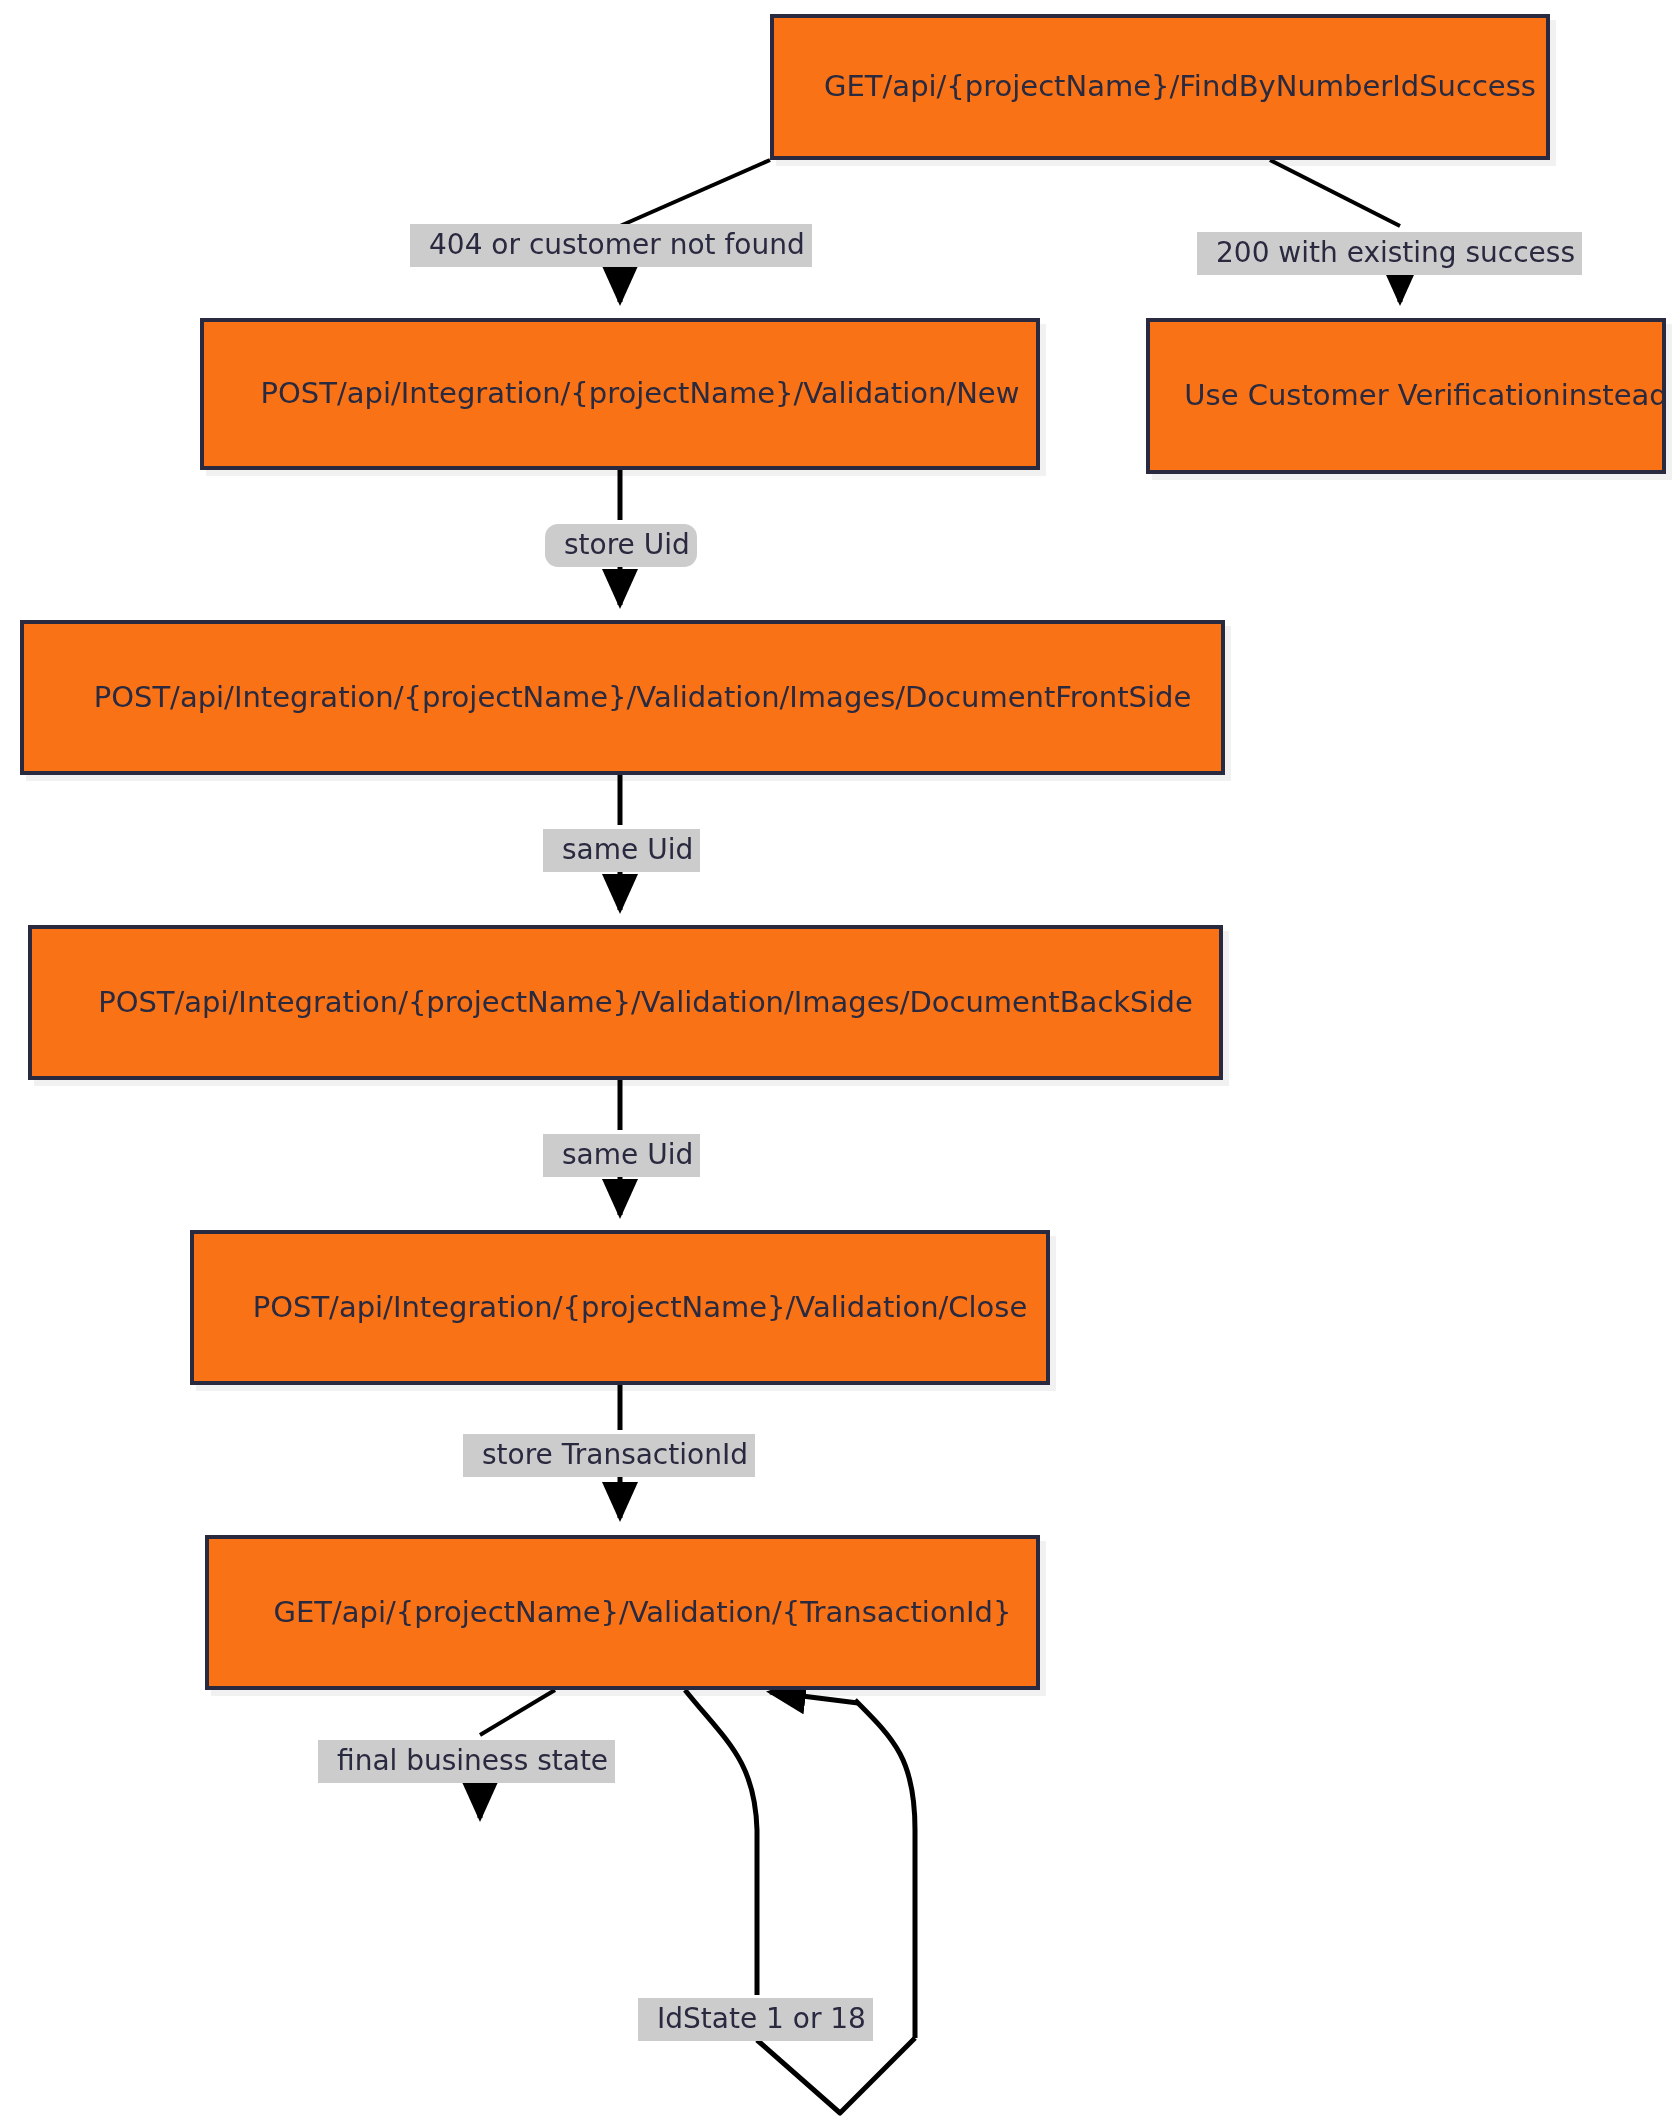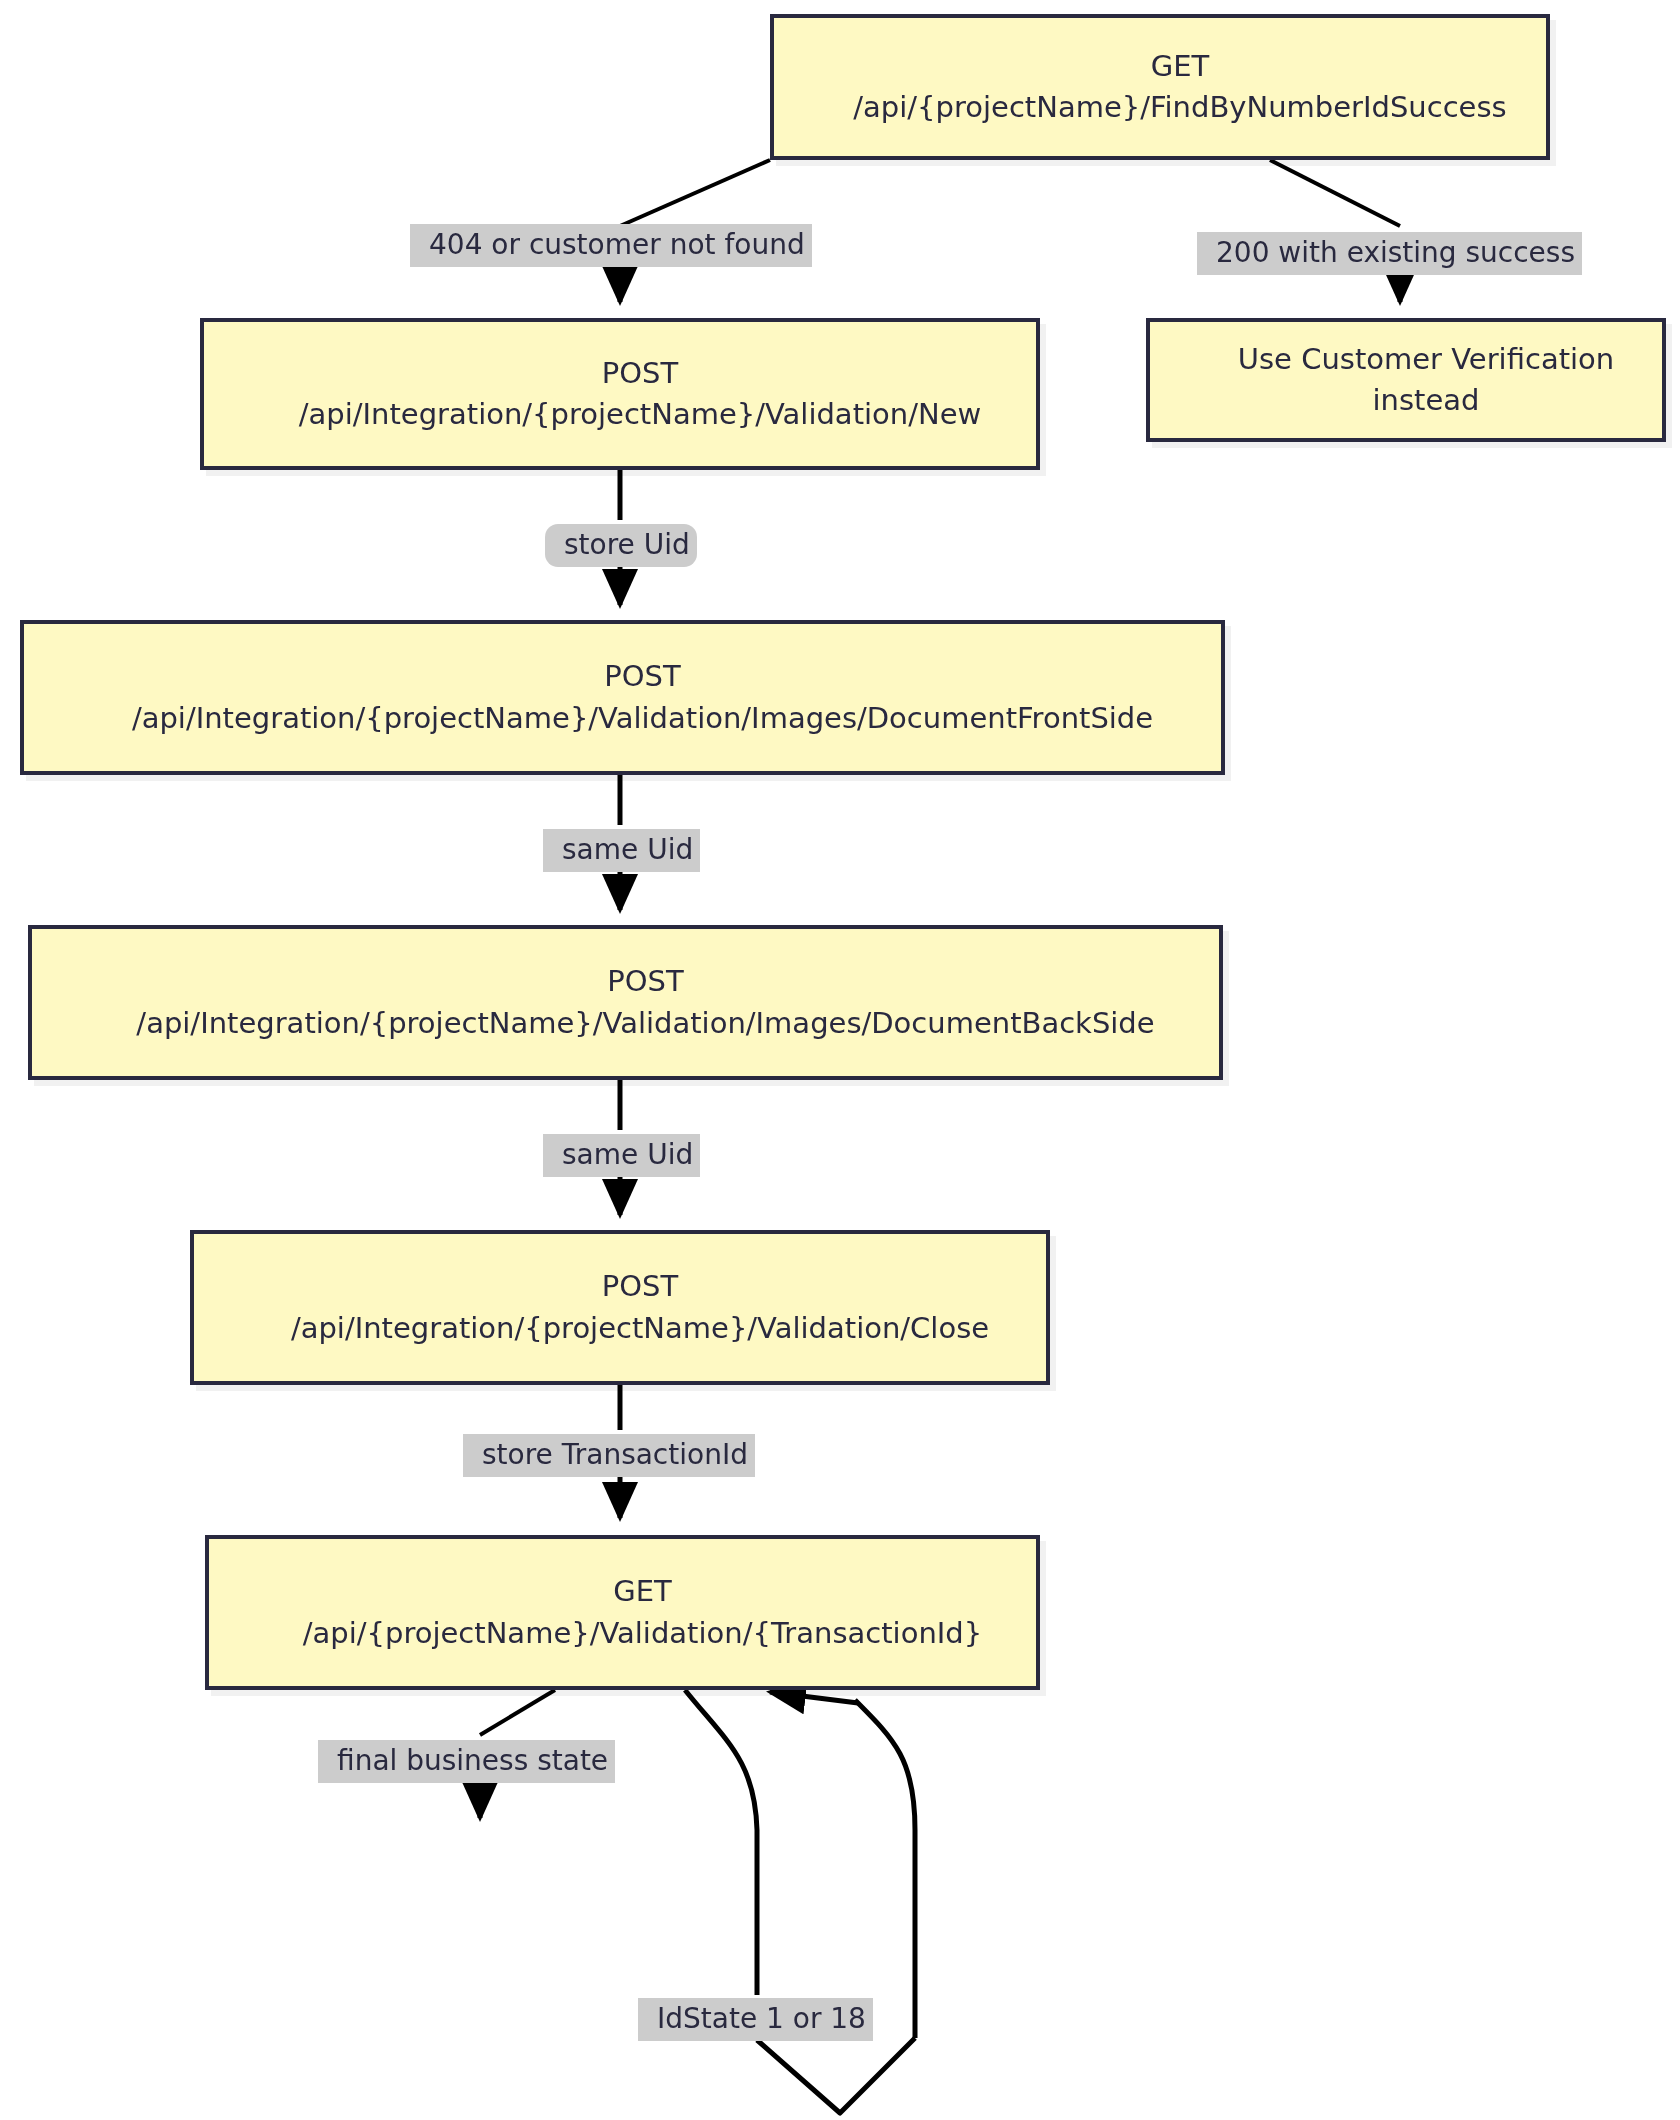--- a/index.html
+++ b/index.html
@@ -25,24 +25,24 @@
     position: absolute;
     left: 0;
     top: 0;
     width: 1680px;
     height: 2120px;
     pointer-events: none;
   }
   .node {
     position: absolute;
     box-sizing: border-box;
-    background: #fef9c3;
+    background: #f97316;
     border: 4px solid #29293f;
     display: flex;
-    flex-direction: column;
+    flex-direction: row;
     align-items: center;
     justify-content: center;
     text-align: center;
     color: #29293f;
     font-size: 29px;
     line-height: 1.42;
     box-shadow: 6px 6px 0 0 rgba(0,0,0,0.055);
     z-index: 3;
     padding-left: 40px;
   }
@@ -119,21 +119,21 @@
   <div class="node" style="left:770px; top:14px; width:780px; height:146px;">
     <span class="ln">GET</span>
     <span class="ln">/api/{projectName}/FindByNumberIdSuccess</span>
   </div>
 
   <div class="node" style="left:200px; top:318px; width:840px; height:152px;">
     <span class="ln">POST</span>
     <span class="ln">/api/Integration/{projectName}/Validation/New</span>
   </div>
 
-  <div class="node" style="left:1146px; top:318px; width:520px; height:124px;">
+  <div class="node" style="left:1146px; top:318px; width:520px; height:156px;">
     <span class="ln">Use Customer Verification</span>
     <span class="ln">instead</span>
   </div>
 
   <div class="node" style="left:20px; top:620px; width:1205px; height:155px;">
     <span class="ln">POST</span>
     <span class="ln">/api/Integration/{projectName}/Validation/Images/DocumentFrontSide</span>
   </div>
 
   <div class="node" style="left:28px; top:925px; width:1195px; height:155px;">

